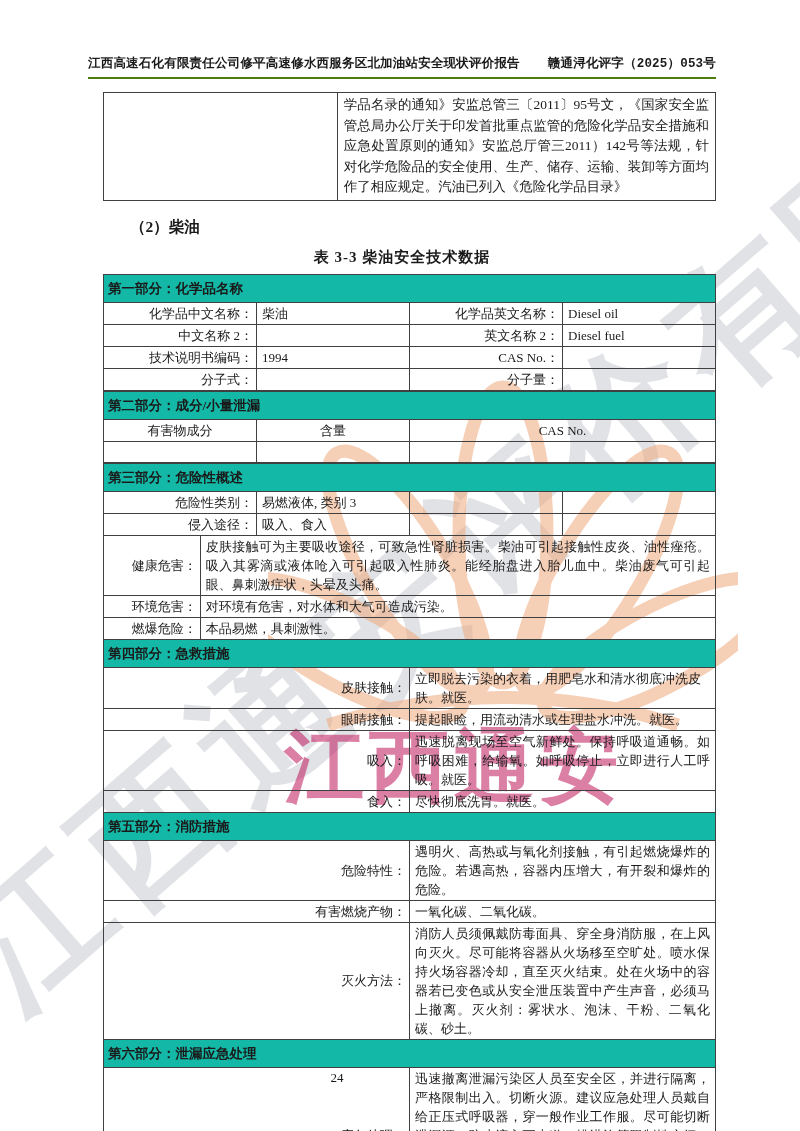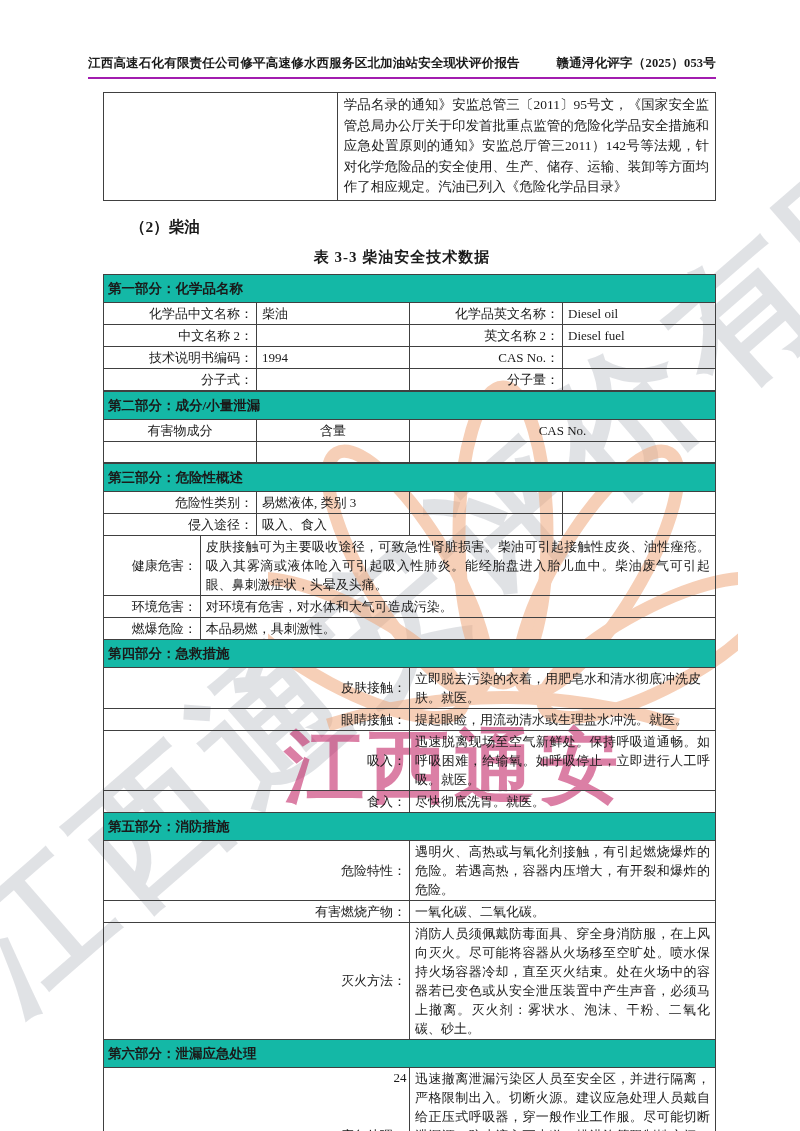--- a/index.html
+++ b/index.html
@@ -23,41 +23,41 @@
     left:284px; top:714px;
     font-family:"Liberation Sans","DejaVu Sans",sans-serif;
     font-weight:bold; font-size:80px; letter-spacing:5px;
     opacity:0.55; white-space:nowrap;
   }
   
   .content { position:absolute; z-index:2; left:88px; top:55px; width:628px; }
   .rpt-header {
     display:flex; justify-content:space-between; align-items:flex-end;
     font-size:12.5px; font-weight:bold; letter-spacing:0.2px;
-    padding-bottom:5px; border-bottom:2px solid #a21caf;
+    padding-bottom:5px; border-bottom:2px solid #4d7c0f;font-family:Liberation Mono, monospace;
   }
   table { border-collapse:collapse; table-layout:fixed; width:613px; margin-left:15px; }
   td {
     border:1px solid #404040; font-size:13px; line-height:19px;
     padding:1px 5px; vertical-align:middle; word-break:break-all;
     background:transparent;
   }
   .sec-hdr td {
     background:#14b8a6; font-weight:bold; text-align:left;
     font-size:13.5px; padding:4px 4px;
   }
   .lbl { text-align:right; padding-right:3px; }
   .ctr { text-align:center; }
   .just { text-align:justify; }
   .cont-table td { font-size:13.5px; line-height:20.5px; padding:2px 6px; }
   .cont-table .c1 { width:38.2%; }
   .h2-heading { font-size:15.5px; font-weight:bold; margin:16px 0 10px 42px; }
   .tbl-title { text-align:center; font-size:15px; font-weight:bold; margin:0 0 7px 0; letter-spacing:1px; }
   .empty-row td { height:21px; }
-  .page-number { position:absolute; z-index:2; left:0; width:800px; top:1070px;
+  .page-number { position:absolute; z-index:2; left:0; width:674px; top:1070px;
     text-align:center; font-size:13px; }
   
   .cols-std .c1{width:15.8%} .cols-std .c2{width:27.2%} .cols-std .c3{width:18.4%} .cols-std .c4{width:38.6%}
   .cols-p3  .c1{width:15.8%} .cols-p3 .c2{width:27.1%} .cols-p3 .c3{width:35.4%} .cols-p3 .c4{width:21.7%}
   .cols-lv  .c1{width:15.8%} .cols-lv .c2{width:84.2%}
 </style>
 </head>
 <body>
 
 <div class="page">

